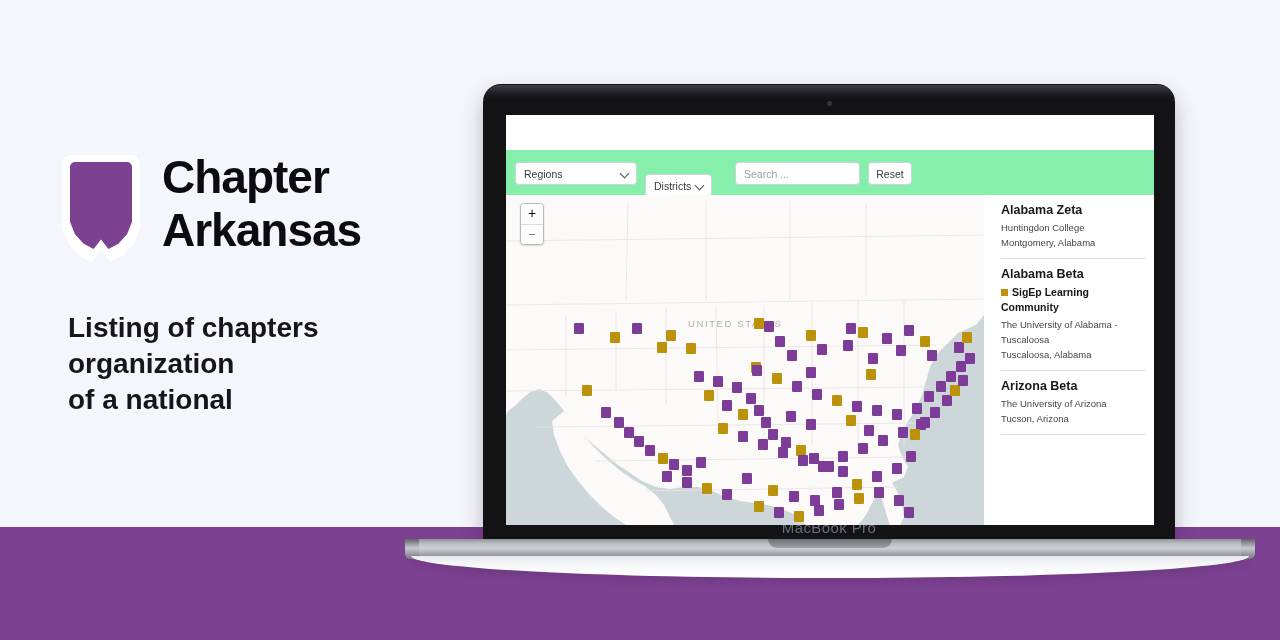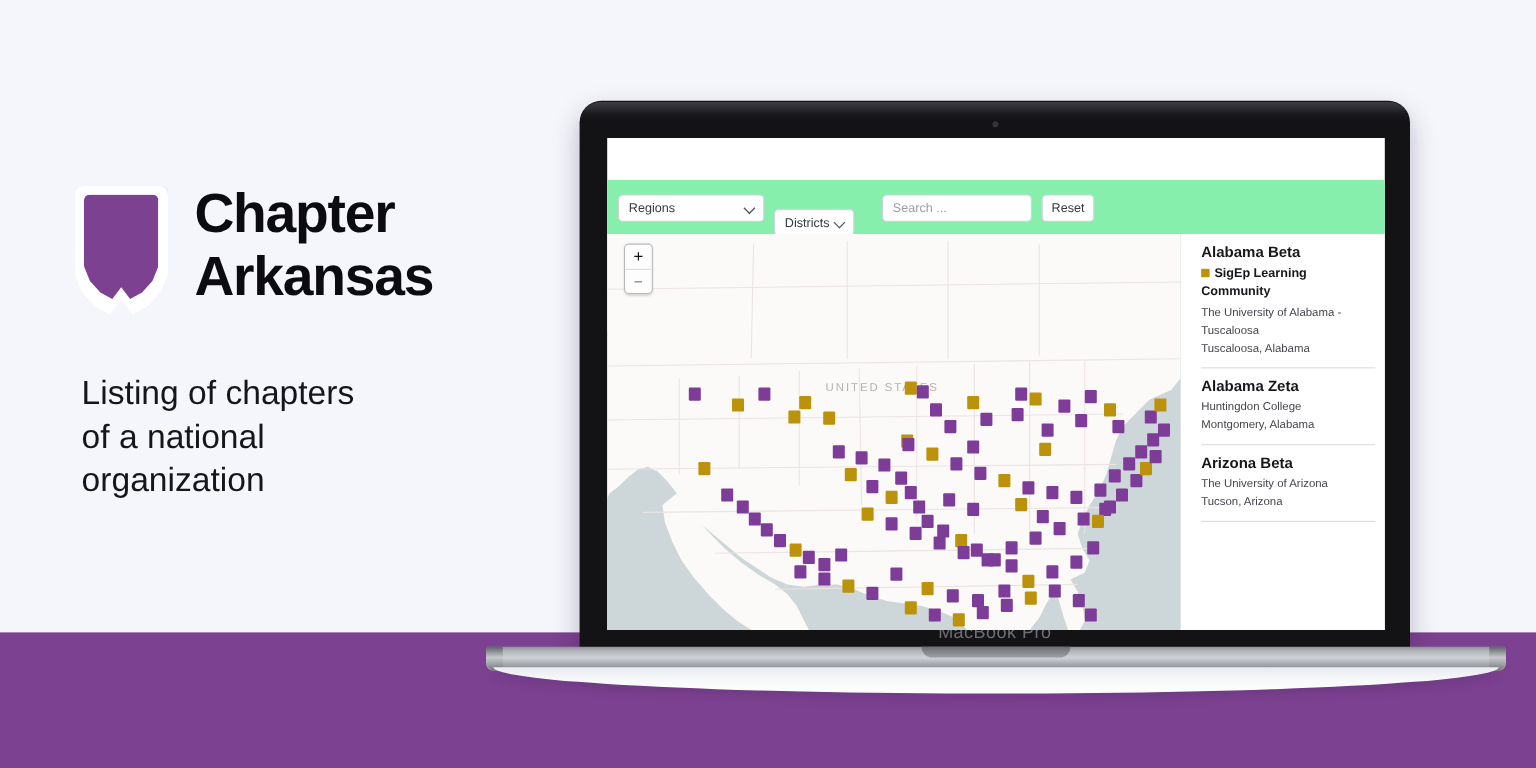--- a/index.html
+++ b/index.html
@@ -39,21 +39,21 @@
     position:absolute;left:100px;top:-4px;width:300px;
     font-size:46px;line-height:53px;font-weight:bold;color:#0c0c10;
     letter-spacing:-1px;
   }
   #brand-title .l2{display:block;}
 
   #promo-sub{
     position:absolute;left:68px;top:310px;width:360px;
     font-size:28px;line-height:36px;color:#15151b;font-weight:400;
   }
-  #promo-sub .l{display:block;}
+  #promo-sub .l{display:block;font-weight:bold;}
 
   
   #laptop{position:absolute;left:405px;top:84px;width:850px;height:500px;}
 
   #lid{
     position:absolute;left:78px;top:0;width:692px;height:460px;
     background:#131316;
     border-radius:18px 18px 4px 4px;
     box-shadow:0 10px 22px rgba(40,20,60,.28);
   }
@@ -205,22 +205,22 @@
       <div class="shield-inner"></div>
     </div>
     <div id="brand-title">
       <span class="l1">Chapter</span>
       <span class="l2">Arkansas</span>
     </div>
   </div>
 
   <div id="promo-sub">
     <span class="l">Listing of chapters</span>
+    <span class="l">organization</span>
     <span class="l">of a national</span>
-    <span class="l">organization</span>
   </div>
 </div>
 
 <div id="laptop">
 
   <div id="lid">
     <div id="camera"></div>
     <div id="brand-etch">MacBook Pro</div>
 
     <div id="screen">
@@ -407,34 +407,34 @@
             <div class="marker" style="left: 358px; top: 230px; background: rgb(125, 60, 152);"></div>
             <div class="marker" style="left: 300px; top: 224px; background: rgb(125, 60, 152);"></div>
             <div class="marker" style="left: 190px; top: 262px; background: rgb(125, 60, 152);"></div>
           </div>
       </div>
 
       <div id="gap"></div>
 
       <div id="list-panel">
           <div class="chapter">
+            <div class="chapter-name">Alabama Zeta</div>
+            <div class="chapter-meta">
+              <span>Huntingdon College</span>
+              <span>Montgomery, Alabama</span>
+            </div>
+            <div class="divider"></div>
+          </div>
+          <div class="chapter">
             <div class="chapter-name">Alabama Beta</div>
             <div class="badge-row"><span class="badge-sq"></span>SigEp Learning Community</div>
             <div class="chapter-meta">
               <span>The University of Alabama -</span>
               <span>Tuscaloosa</span>
               <span>Tuscaloosa, Alabama</span>
-            </div>
-            <div class="divider"></div>
-          </div>
-          <div class="chapter">
-            <div class="chapter-name">Alabama Zeta</div>
-            <div class="chapter-meta">
-              <span>Huntingdon College</span>
-              <span>Montgomery, Alabama</span>
             </div>
             <div class="divider"></div>
           </div>
           <div class="chapter">
             <div class="chapter-name">Arizona Beta</div>
             <div class="chapter-meta">
               <span>The University of Arizona</span>
               <span>Tucson, Arizona</span>
             </div>
             <div class="divider"></div>

